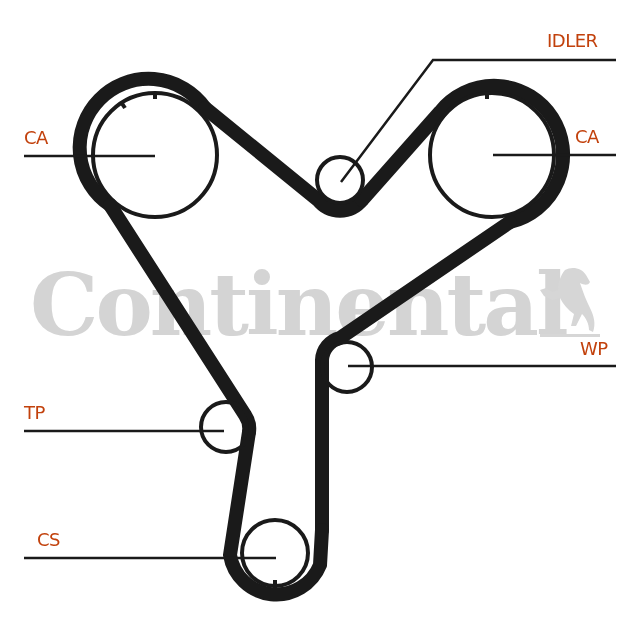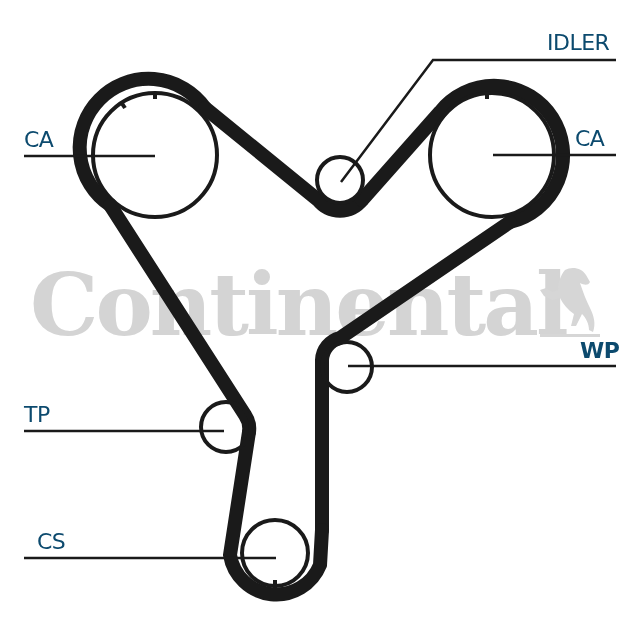--- a/index.html
+++ b/index.html
@@ -1,22 +1,22 @@
 <!DOCTYPE html>
 <html><head>
   <meta charset="utf-8">
   <style>
     html, body { margin: 0; padding: 0; background: #ffffff; }
     body { width: 640px; height: 640px; position: relative; overflow: hidden; }
     #stage { position: absolute; left: 0; top: 0; width: 640px; height: 640px; }
     .label {
       position: absolute;
       font-family: "DejaVu Sans", sans-serif;
-      font-size: 22px;
-      color: #0c4a6e;
+      font-size: 18px;
+      color: #c2410c;
       letter-spacing: -0.5px;
       line-height: 1;
     }
     .watermark {
       position: absolute;
       font-family: "DejaVu Serif", serif;
       font-weight: bold;
       color: #d4d4d4;
       font-size: 86px;
       letter-spacing: -3px;
@@ -74,17 +74,17 @@
       <polyline points="341,182 433,60 616,60"></polyline>
       <line x1="348" y1="366" x2="616" y2="366"></line>
       <line x1="24" y1="431" x2="224" y2="431"></line>
       <line x1="24" y1="558" x2="276" y2="558"></line>
     </g>
   </svg>
 
   <div class="label" style="left:547px; top:32px;">IDLER</div>
   <div class="label" style="left:24px; top:129px;">CA</div>
   <div class="label" style="left:575px; top:128px;">CA</div>
-  <div class="label" style="left:580px; top:340px;font-weight:bold;">WP</div>
+  <div class="label" style="left:580px; top:340px;">WP</div>
   <div class="label" style="left:24px; top:404px;text-align:right;">TP</div>
   <div class="label" style="left:37px; top:531px;">CS</div>
 
 </div>
 
 </body></html>

